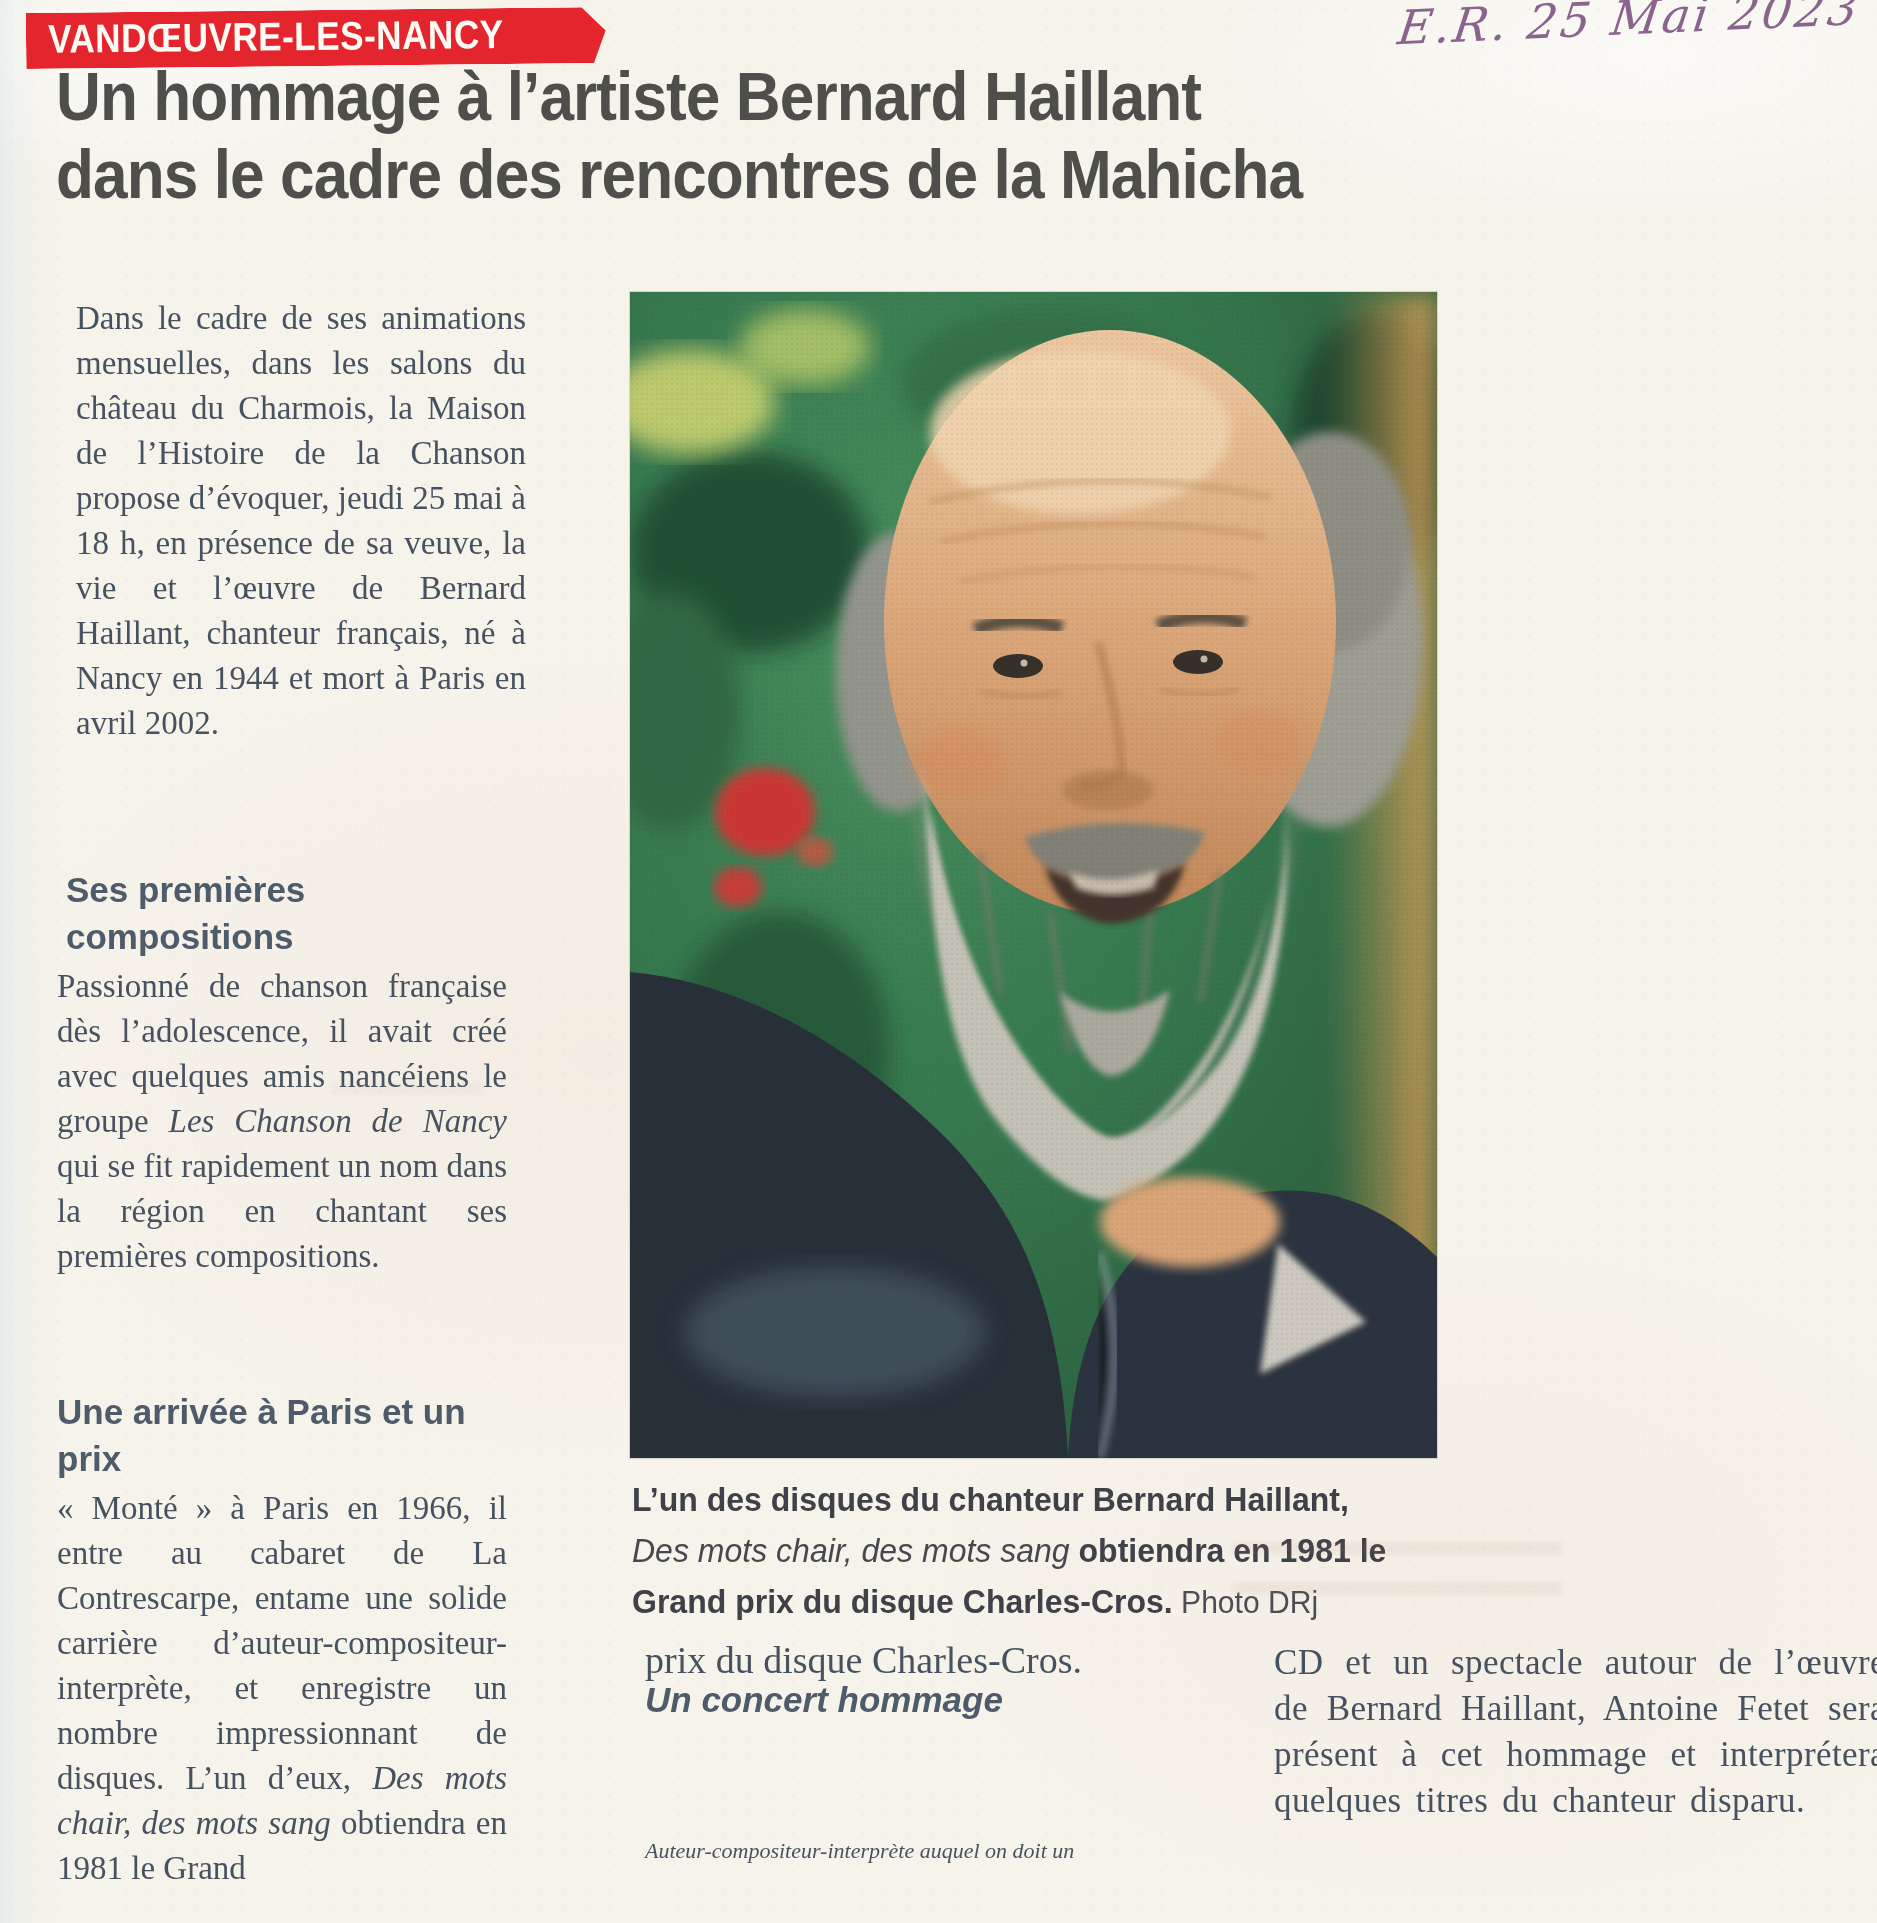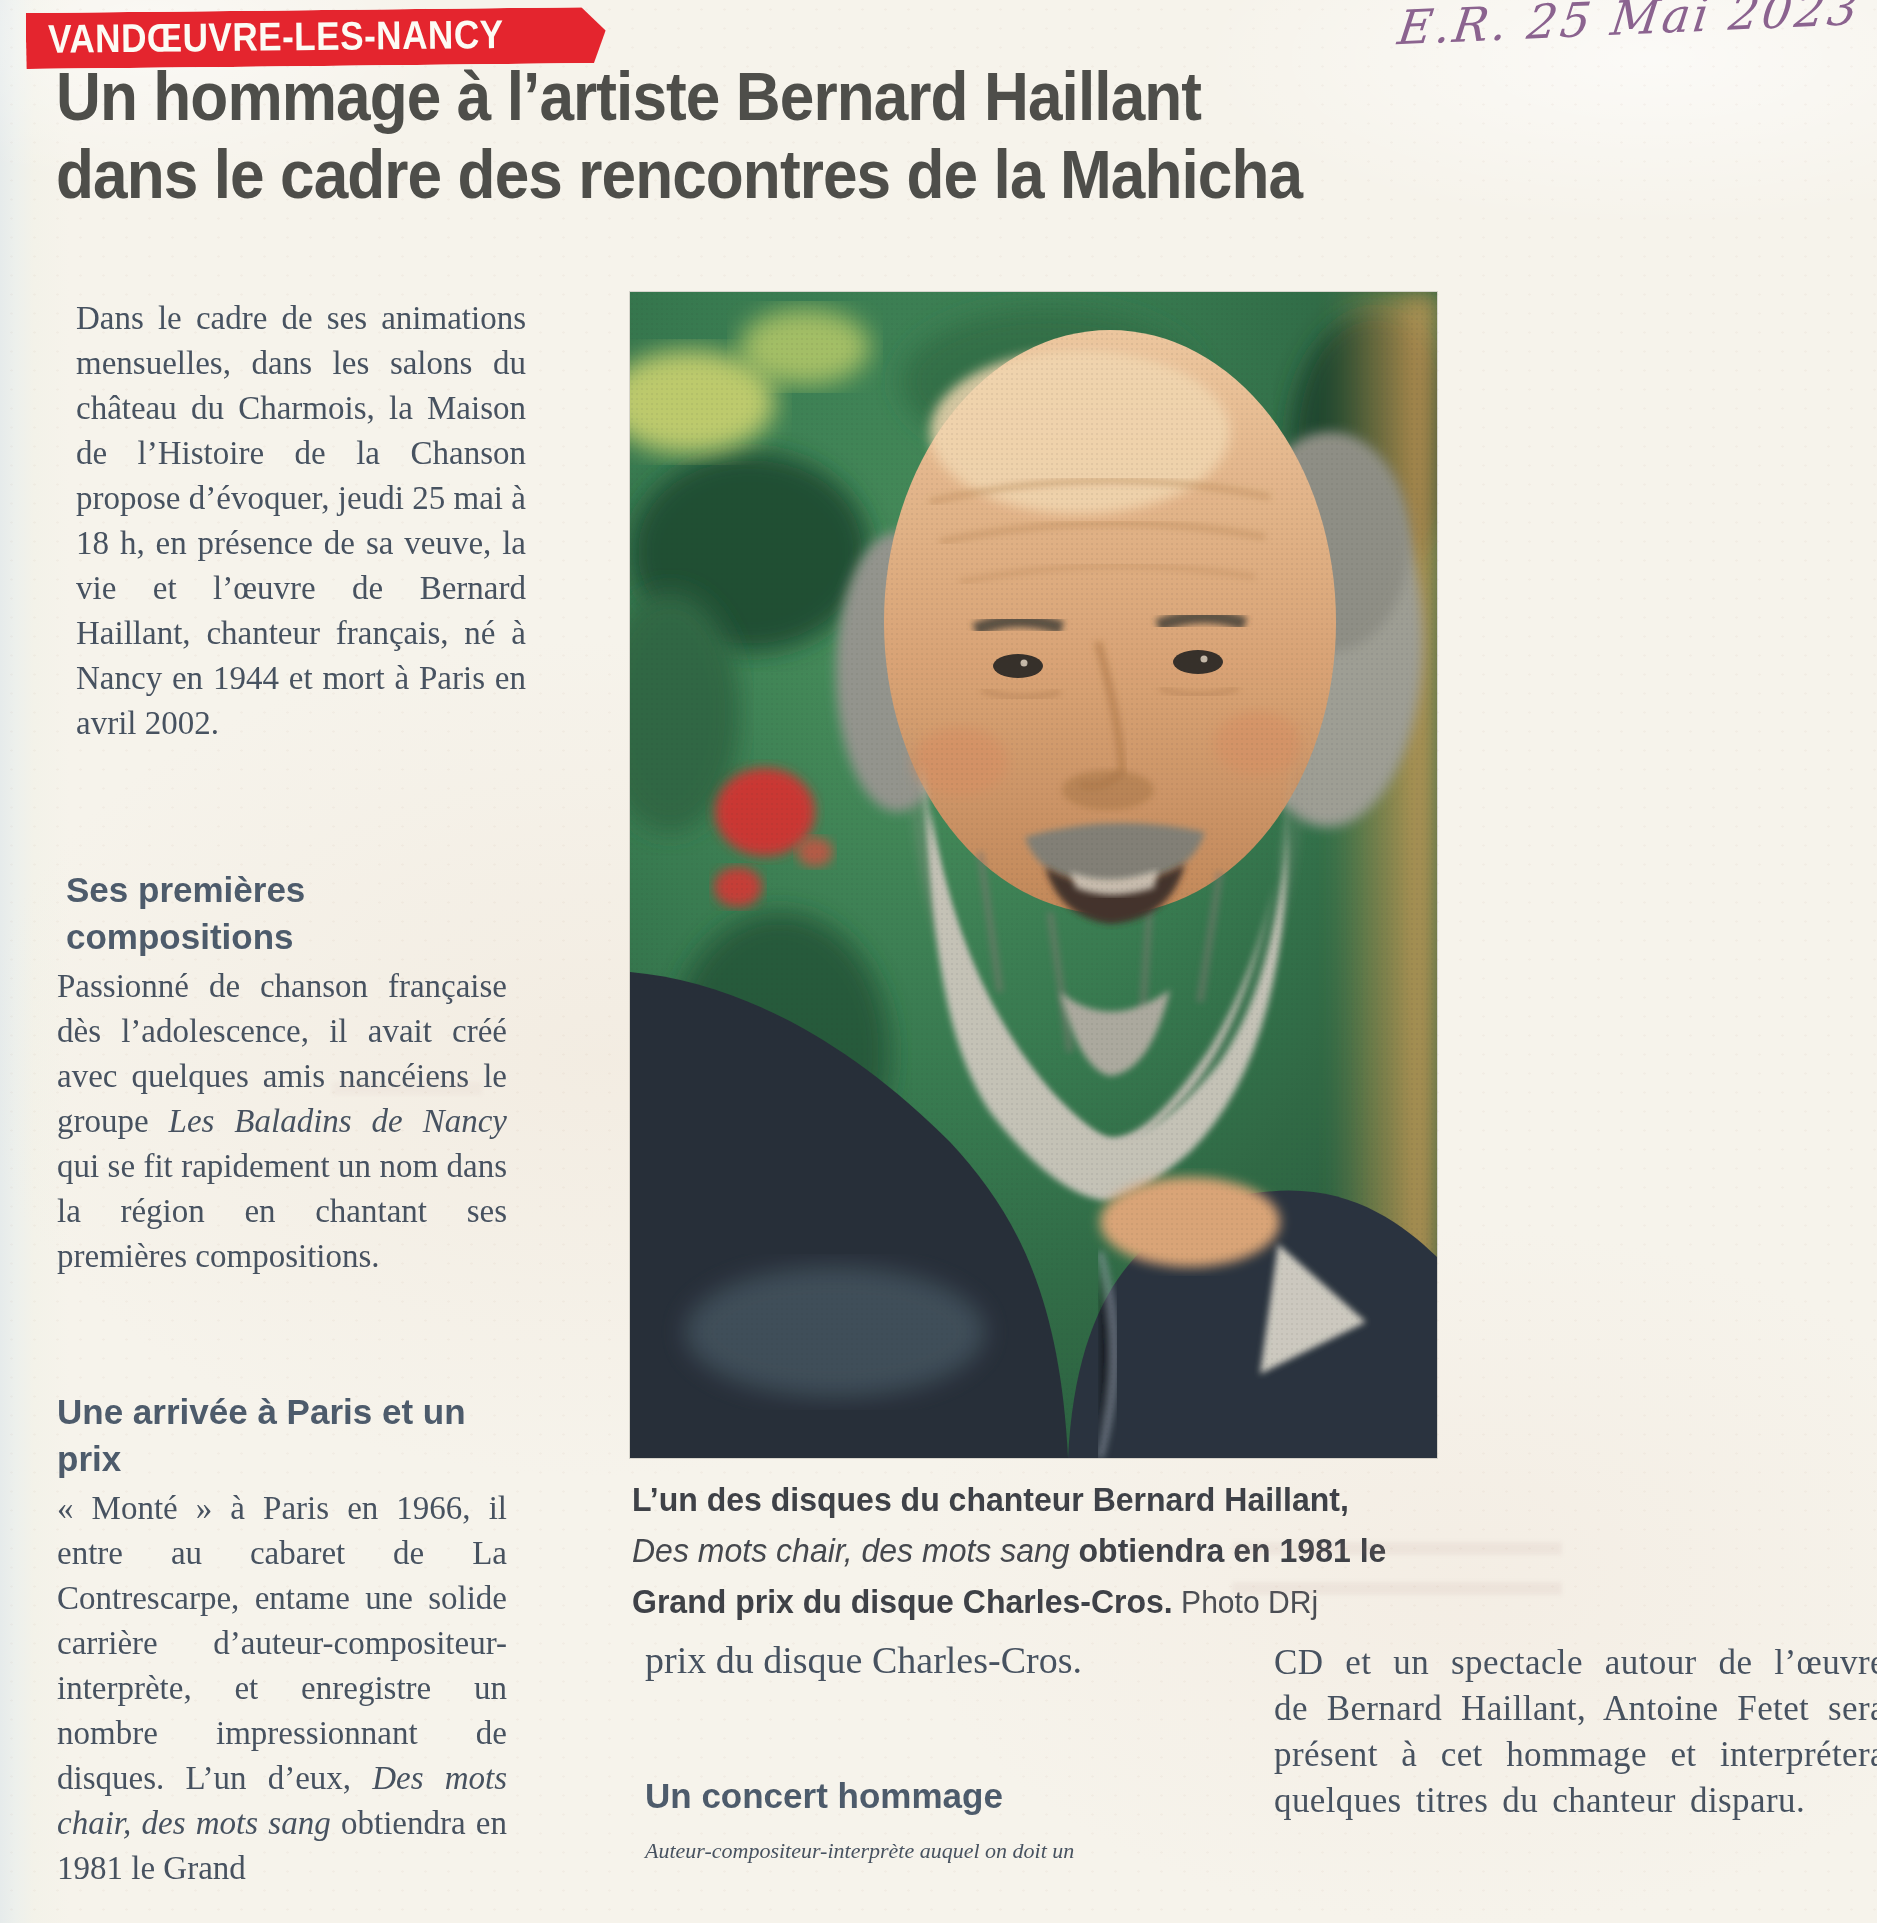--- a/index.html
+++ b/index.html
@@ -50,21 +50,21 @@
     text-align:justify;text-justify:inter-word;}
   .subhead{position:absolute;color:#4d5b6b;font-family:"Liberation Sans",sans-serif;
     font-weight:700;font-size:35px;line-height:47px;}
   .ital{font-style:italic;}
   #col-left-p1{left:57px;top:296px;width:450px;margin-left:19px;}
   #subhead-1{left:57px;top:866px;width:430px;margin-left:9px;}
   #col-left-p2{left:57px;top:964px;width:450px;}
   #subhead-2{left:57px;top:1388px;width:430px;}
   #col-left-p3{left:57px;top:1486px;width:450px;}
   #col-mid-cont{left:645px;top:1638px;width:495px;font-size:38px;}
-  #subhead-3{left:645px;top:1772px;width:495px;}
+  #subhead-3{left:645px;top:1676px;width:495px;font-style:italic;}
   #col-mid-p{left:645px;top:1828px;width:495px;font-size:22px;font-style:italic;}
   #col-right-cont{left:1274px;top:1640px;width:612px;font-size:35px;line-height:46px;
     letter-spacing:.4px;word-spacing:5px;}
   
   .photo{position:absolute;left:630px;top:292px;width:807px;height:1166px;
     box-shadow:0 0 0 1px rgba(120,120,110,.25);}
   .photo svg{display:block;width:100%;height:100%;}
   
   .caption{position:absolute;left:632px;top:1474px;width:778px;
     font-family:"Liberation Sans",sans-serif;font-weight:700;
@@ -91,21 +91,21 @@
   <div class="handwrite">E.R. 25 Mai 2023</div>
 
   <div class="headline">
     <div class="hl">Un hommage à l’artiste Bernard Haillant</div>
     <div class="hl">dans le cadre des rencontres de la Mahicha</div>
   </div>
 
   <div id="col-left-p1" class="serif-col">Dans le cadre de ses animations mensuelles, dans les salons du château du Charmois, la Maison de l’Histoire de la Chanson propose d’évoquer, jeudi 25 mai à 18 h, en présence de sa veuve, la vie et l’œuvre de Bernard Haillant, chanteur français, né à Nancy en 1944 et mort à Paris en avril 2002.</div>
 
   <div id="subhead-1" class="subhead">Ses premières compositions</div>
-  <div id="col-left-p2" class="serif-col"><span>Passionné de chanson française dès l’adolescence, il avait créé avec quelques amis nancéiens le groupe </span><span class="ital">Les Baladins de Nancy</span><span> qui se fit rapidement un nom dans la région en chantant ses premières compositions.</span></div>
+  <div id="col-left-p2" class="serif-col"><span>Passionné de chanson française dès l’adolescence, il avait créé avec quelques amis nancéiens le groupe </span><span class="ital">Les Chanson de Nancy</span><span> qui se fit rapidement un nom dans la région en chantant ses premières compositions.</span></div>
 
   <div id="subhead-2" class="subhead">Une arrivée à Paris et un prix</div>
   <div id="col-left-p3" class="serif-col"><span>« Monté » à Paris en 1966, il entre au cabaret de La Contrescarpe, entame une solide carrière d’auteur-compositeur-interprète, et enregistre un nombre impressionnant de disques. L’un d’eux, </span><span class="ital">Des mots chair, des mots sang</span><span> obtiendra en 1981 le Grand</span></div>
 
   <div class="photo">
     <svg viewBox="0 0 807 1166" preserveAspectRatio="none">
       <defs>
         <radialGradient id="bgG" cx="35%" cy="30%" r="90%">
           <stop offset="0%" stop-color="#3f8a55"></stop>
           <stop offset="45%" stop-color="#2e7347"></stop>

